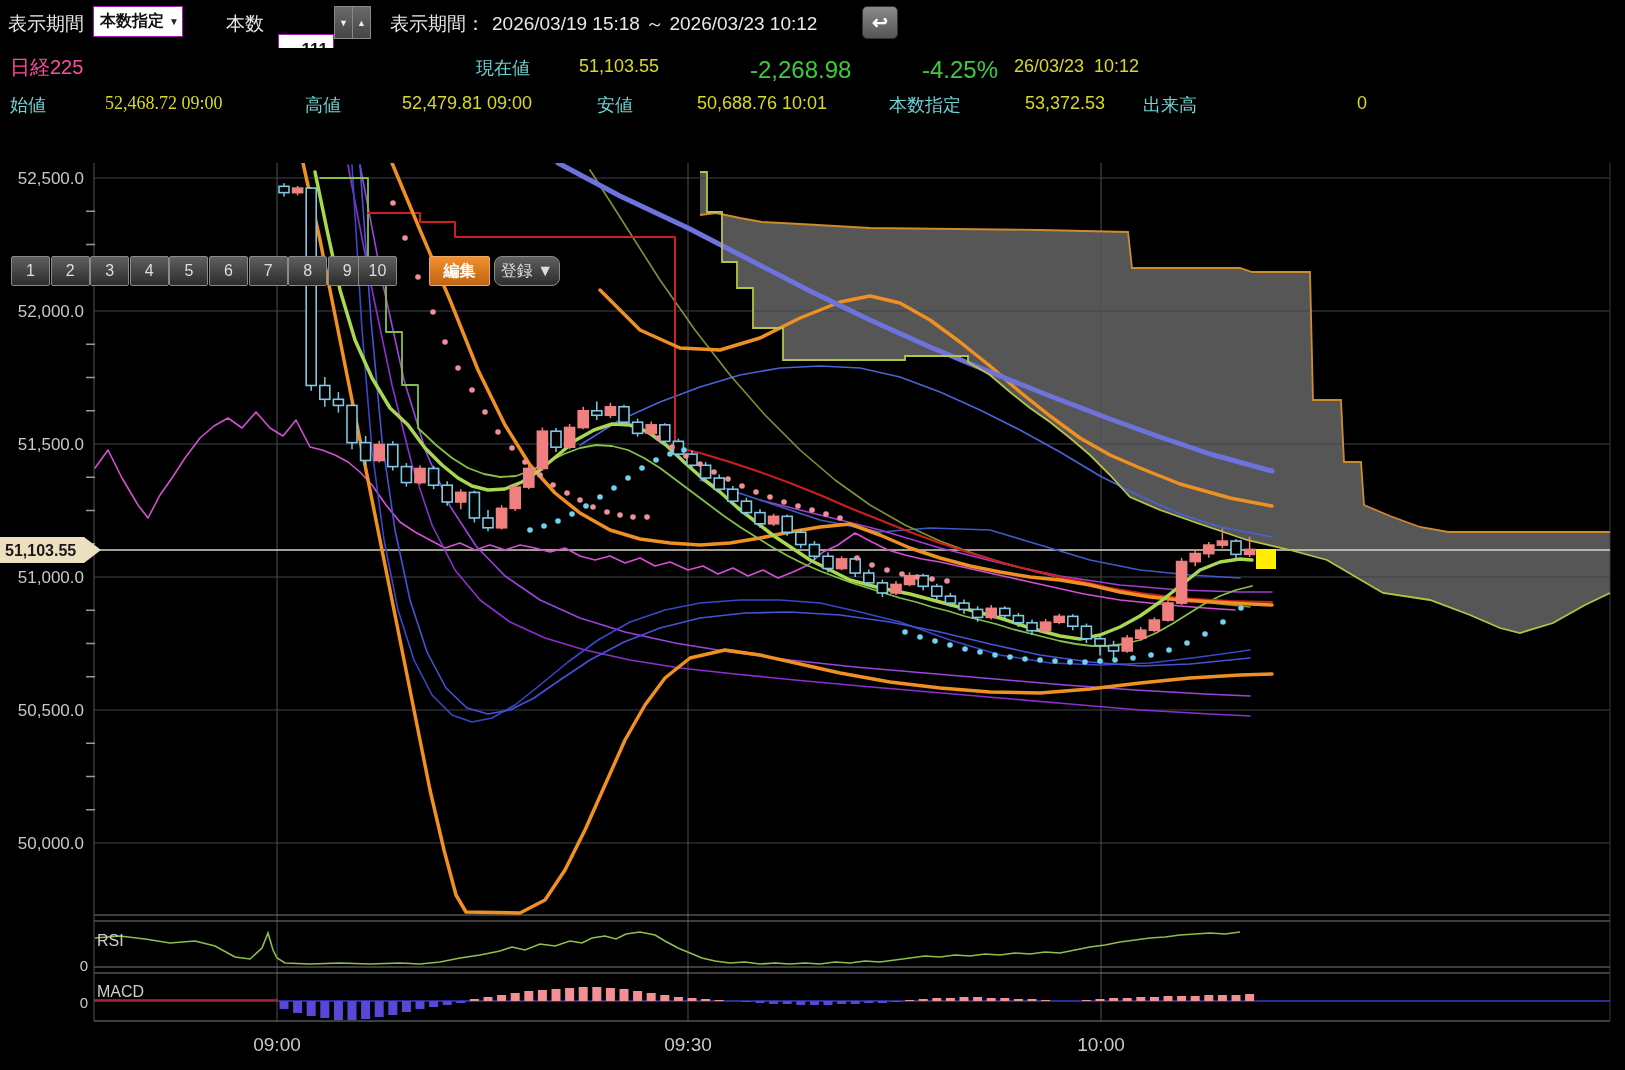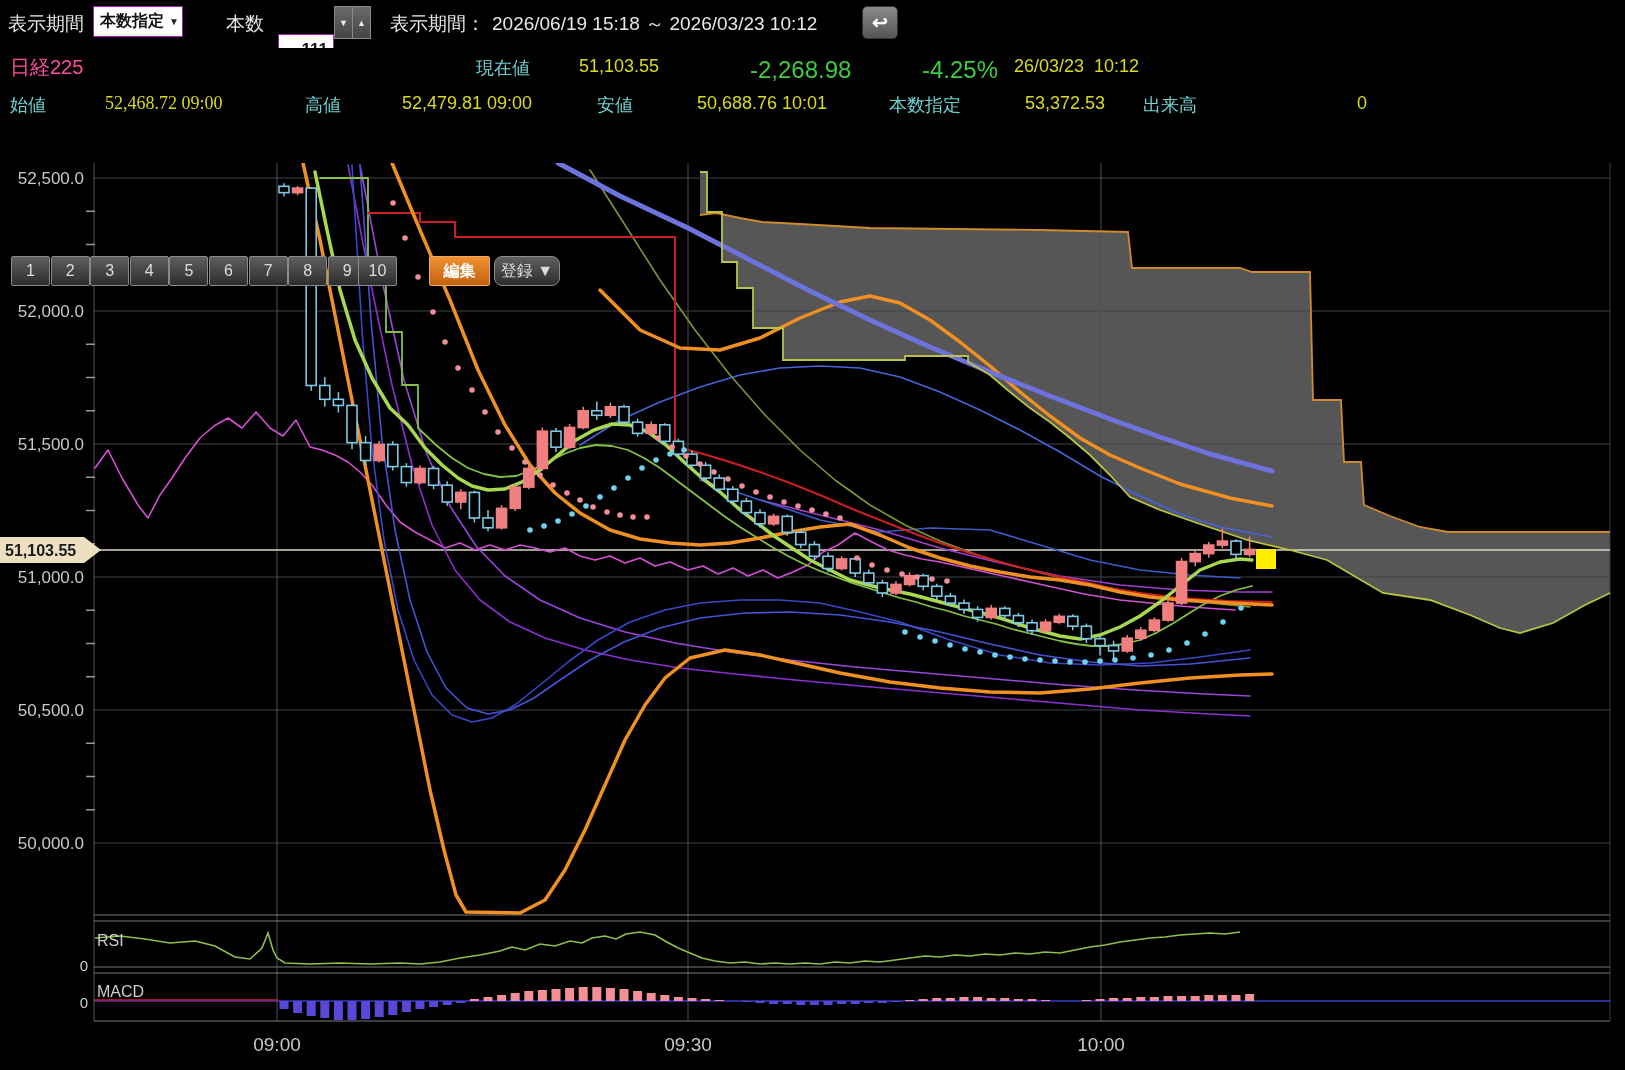--- a/index.html
+++ b/index.html
@@ -38,21 +38,21 @@
       <span style="font-size:16px;font-weight:bold;padding-left:6px;">本数指定</span>
       <span style="font-size:10px;margin-left:5px;color:#222;">▼</span>
     </div>
     <span class="abs lbl" style="left:226px;top:11px;">本数</span>
     <div class="abs whitebox" style="left:278px;top:6px;width:54px;height:29px;justify-content:flex-end;margin-top:28px;">
       <span style="font-size:17px;font-weight:bold;padding-right:5px;">111</span>
     </div>
     <div class="abs spin" style="left:334px;top:6px;width:17px;height:31px;">▼</div>
     <div class="abs spin" style="left:352px;top:6px;width:17px;height:31px;">▲</div>
     <span class="abs lbl" style="left:390px;top:11px;">表示期間：</span>
-    <span class="abs lbl" style="left:492px;top:11px;">2026/06/19 15:18 ～ 2026/03/23 10:12</span>
+    <span class="abs lbl" style="left:492px;top:11px;">2026/03/19 15:18 ～ 2026/03/23 10:12</span>
     <div class="abs iconbtn" style="left:862px;top:6px;width:34px;height:31px;">
         <span>↩</span>
       </div>
   </div>
 
   <div class="abs" style="left:0;top:48px;width:1625px;height:36px;background:#000;z-index:20;padding-left:37px;">
     <span class="abs c-name" style="left:10px;top:6px;">日経225</span>
     <span class="abs c-cyan" style="left:476px;top:8px;">現在値</span>
     <span class="abs c-yel" style="left:579px;top:8px;">51,103.55</span>
     <span class="abs c-grn" style="left:750px;top:8px;">-2,268.98</span>

